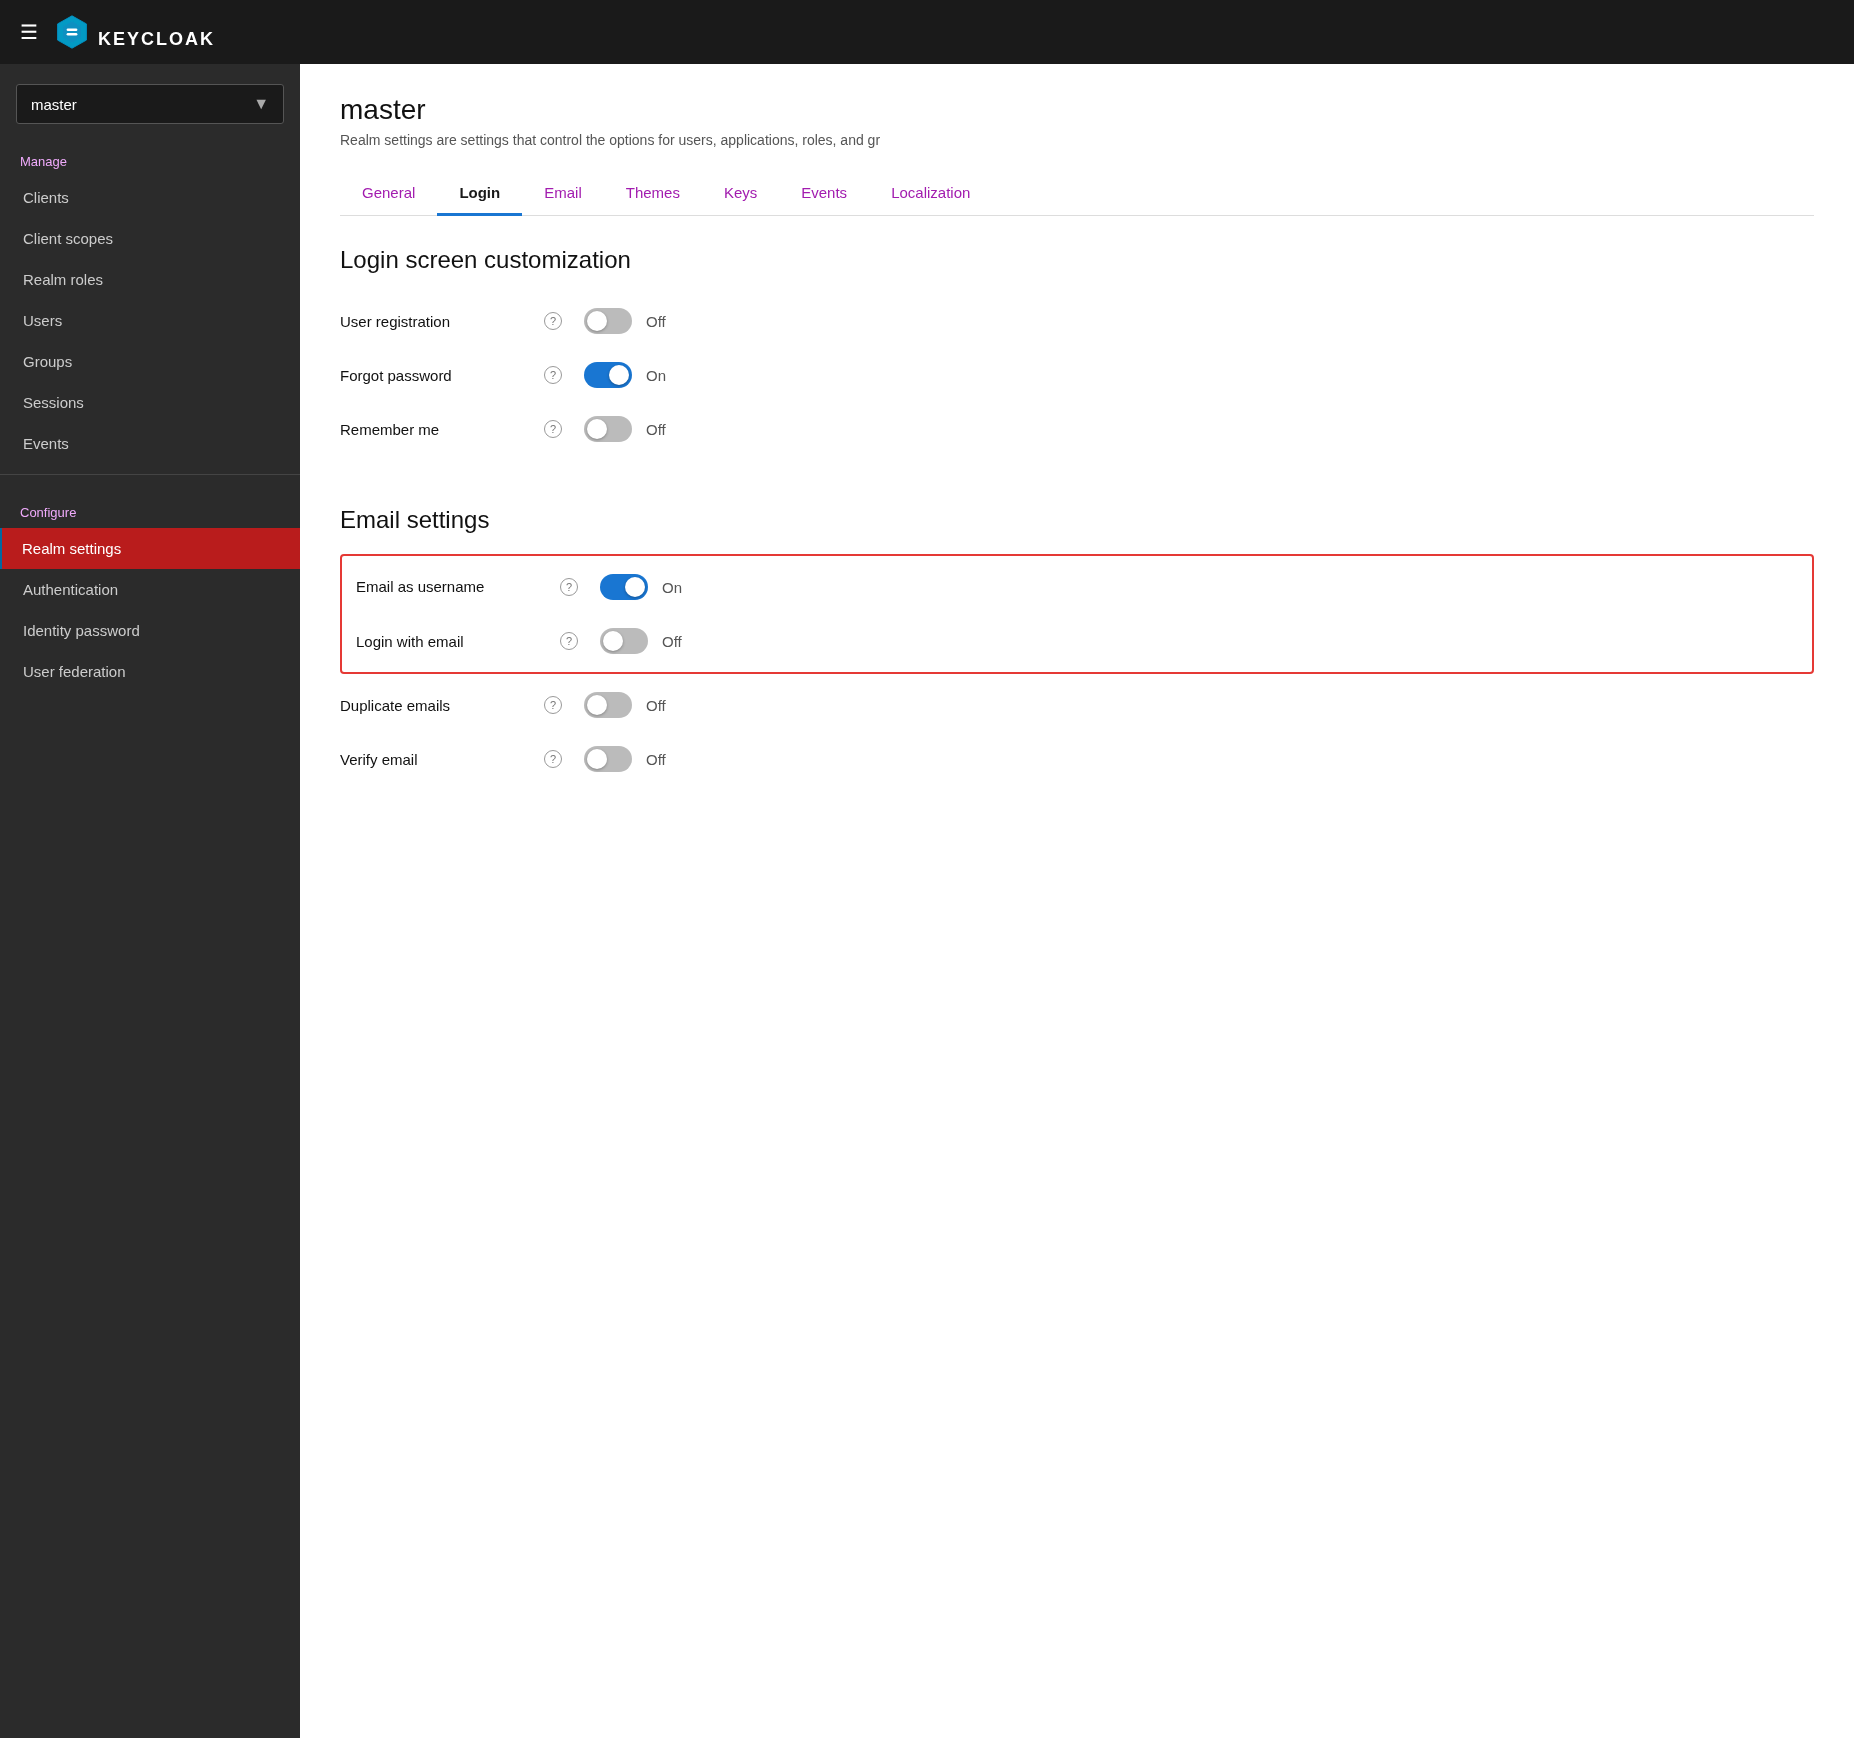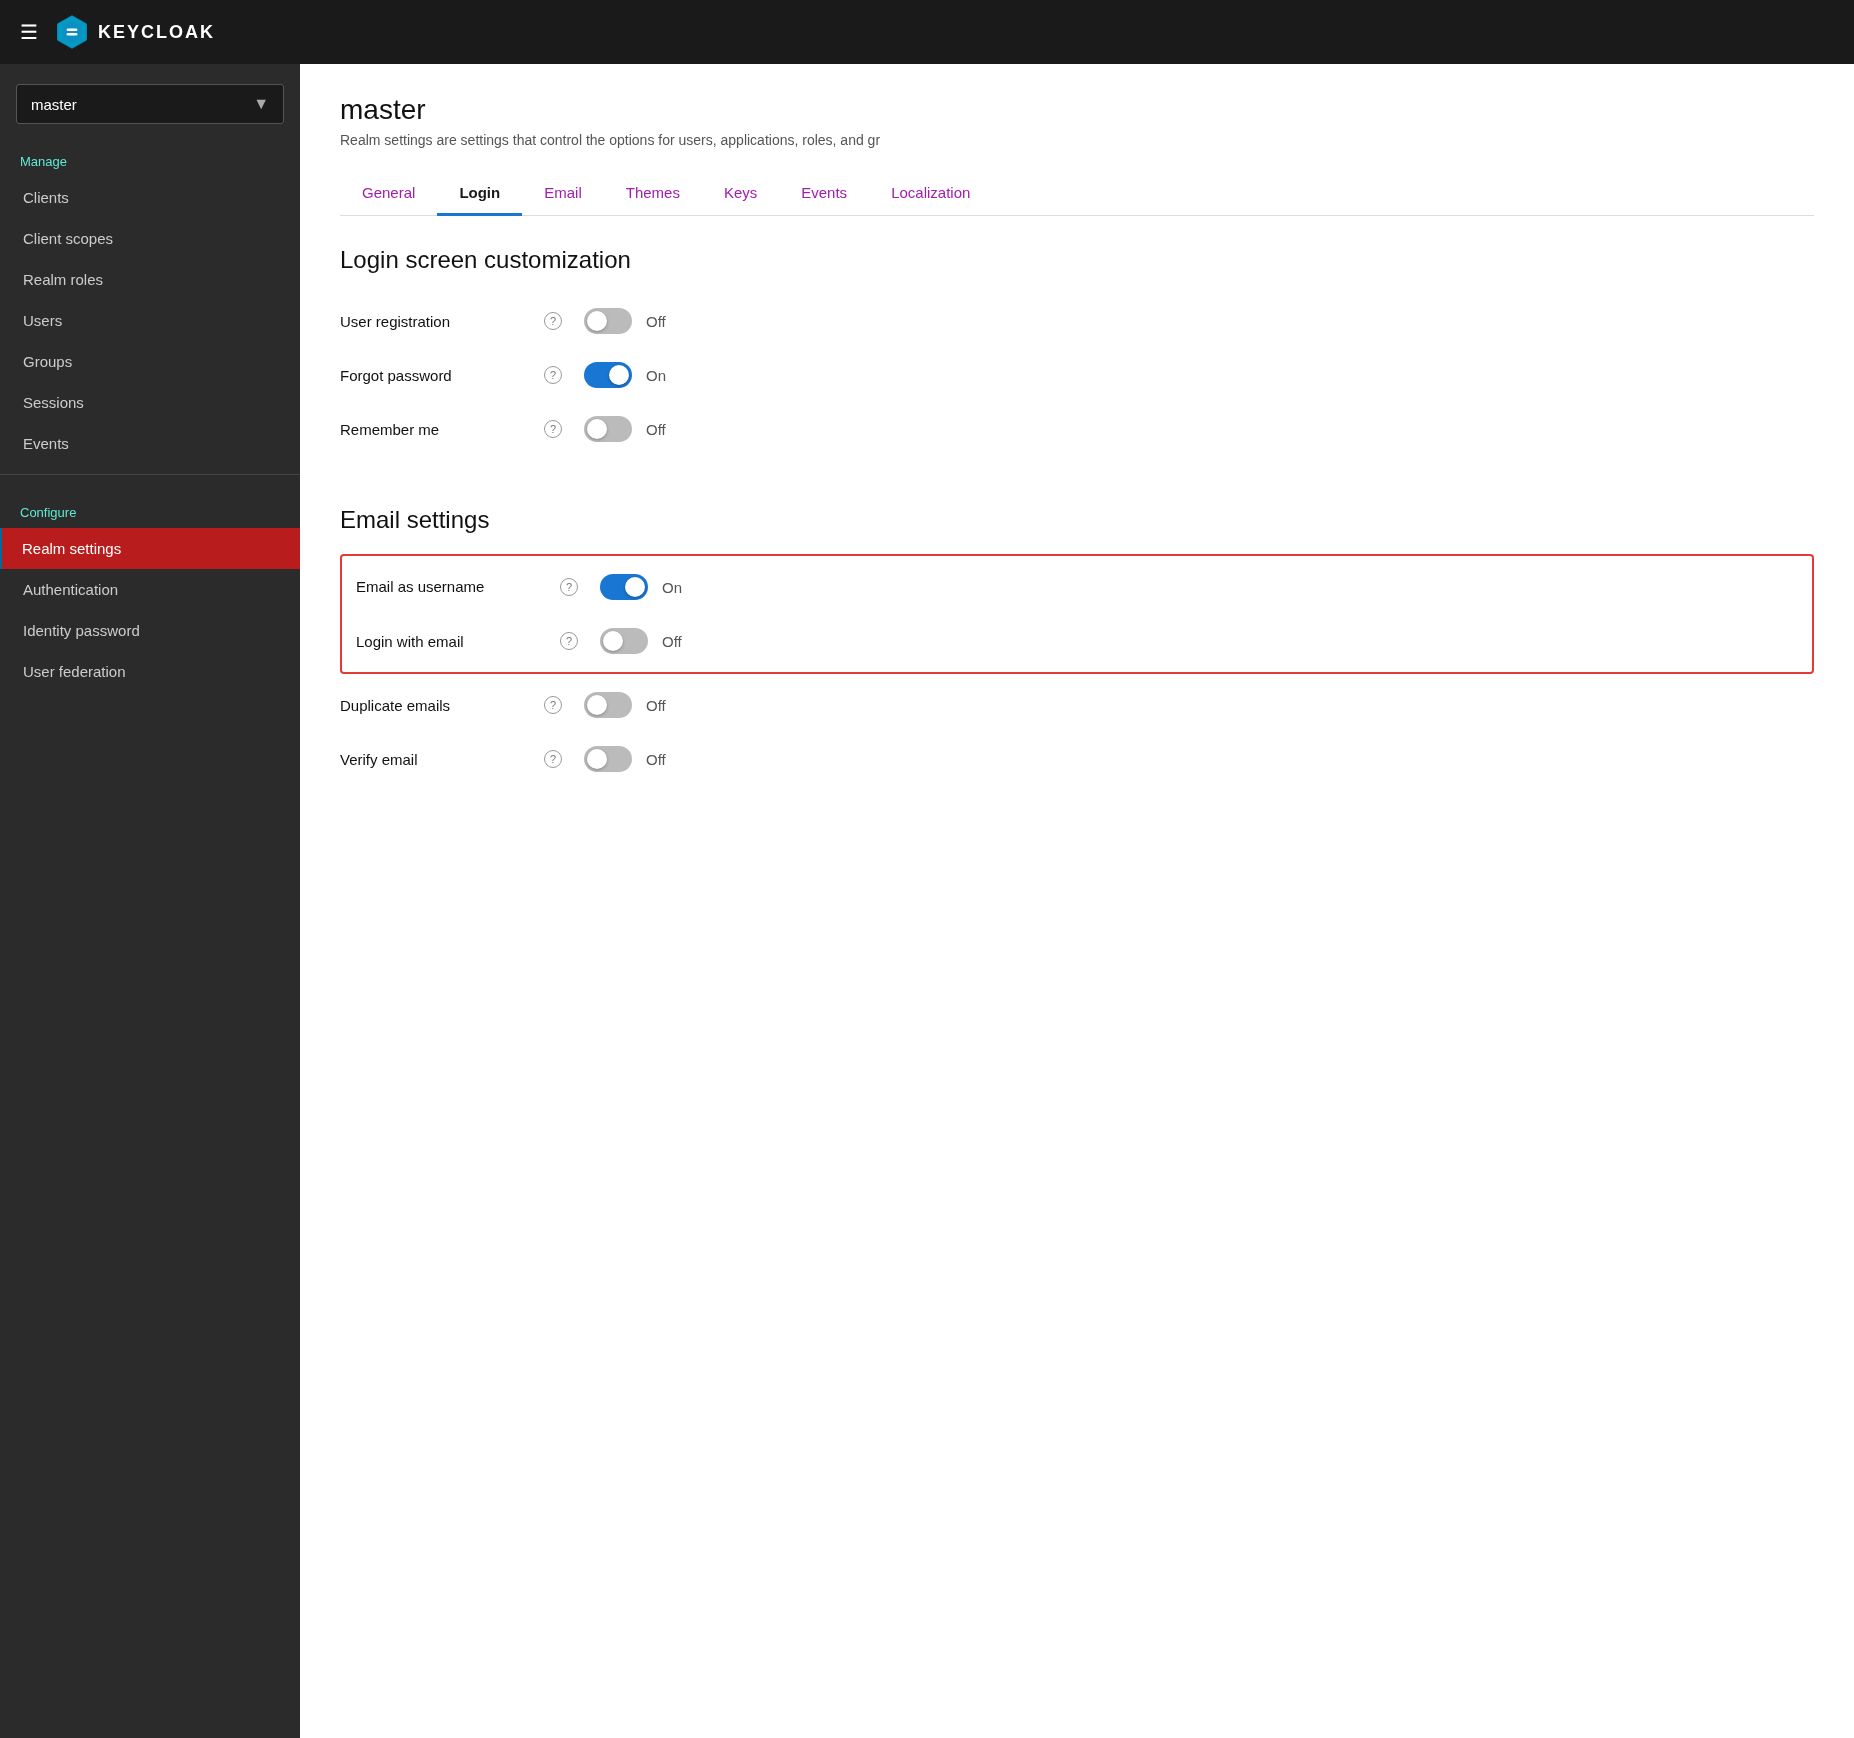--- a/index.html
+++ b/index.html
@@ -15,21 +15,21 @@
       gap: 16px;
       flex-shrink: 0;
     }
     .hamburger-icon {
       color: white;
       font-size: 20px;
       cursor: pointer;
     }
     .logo-area {
       display: flex;
-      align-items: center;
+      align-items: flex-end;
       gap: 8px;
     }
     .logo-hex {
       width: 36px;
       height: 36px;
     }
     .logo-text {
       color: white;
       font-size: 18px;
       font-weight: bold;
@@ -62,21 +62,21 @@
       display: flex;
       align-items: center;
       justify-content: space-between;
       cursor: pointer;
       border-radius: 3px;
     }
     .realm-selector-text { font-size: 15px; }
     .realm-selector-arrow { color: #aaa; }
 
     .sidebar-section-label {
-      color: #5eead4;
+      color: #f0abfc;
       font-size: 13px;
       padding: 20px 20px 8px;
       text-transform: none;
     }
     .sidebar-item {
       padding: 12px 20px;
       color: #ccc;
       cursor: pointer;
       font-size: 15px;
       border-left: 3px solid transparent;

